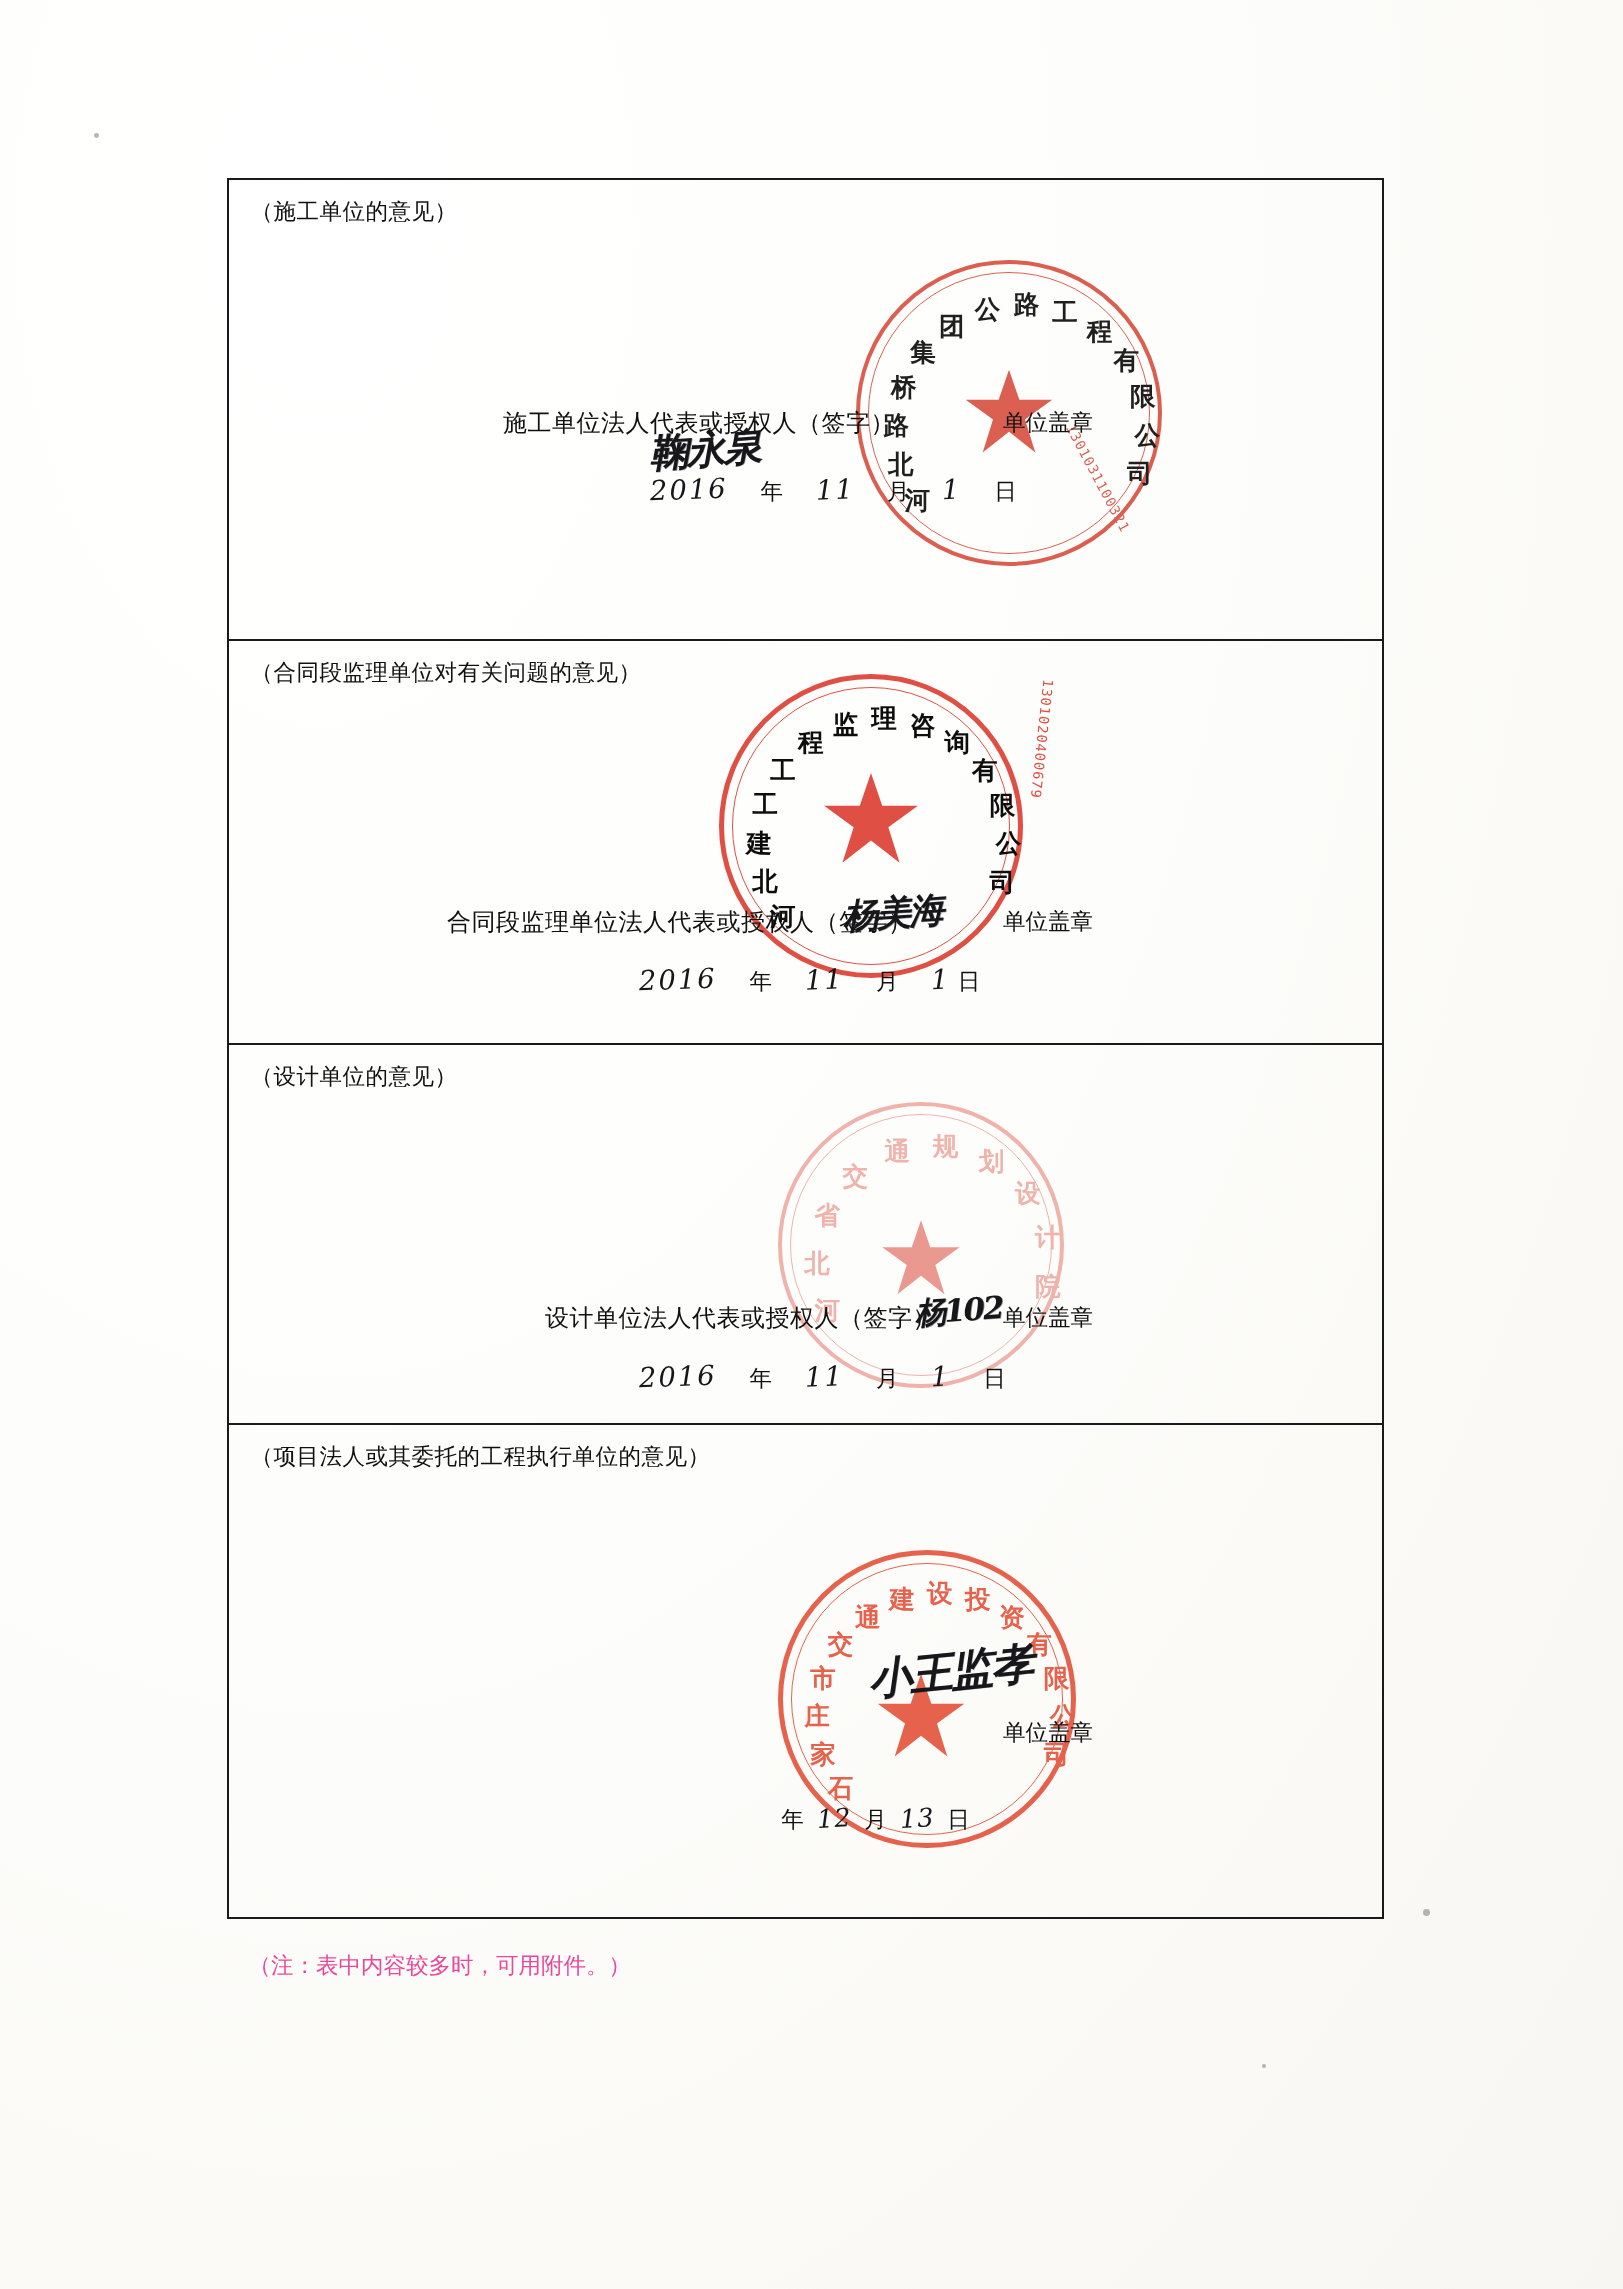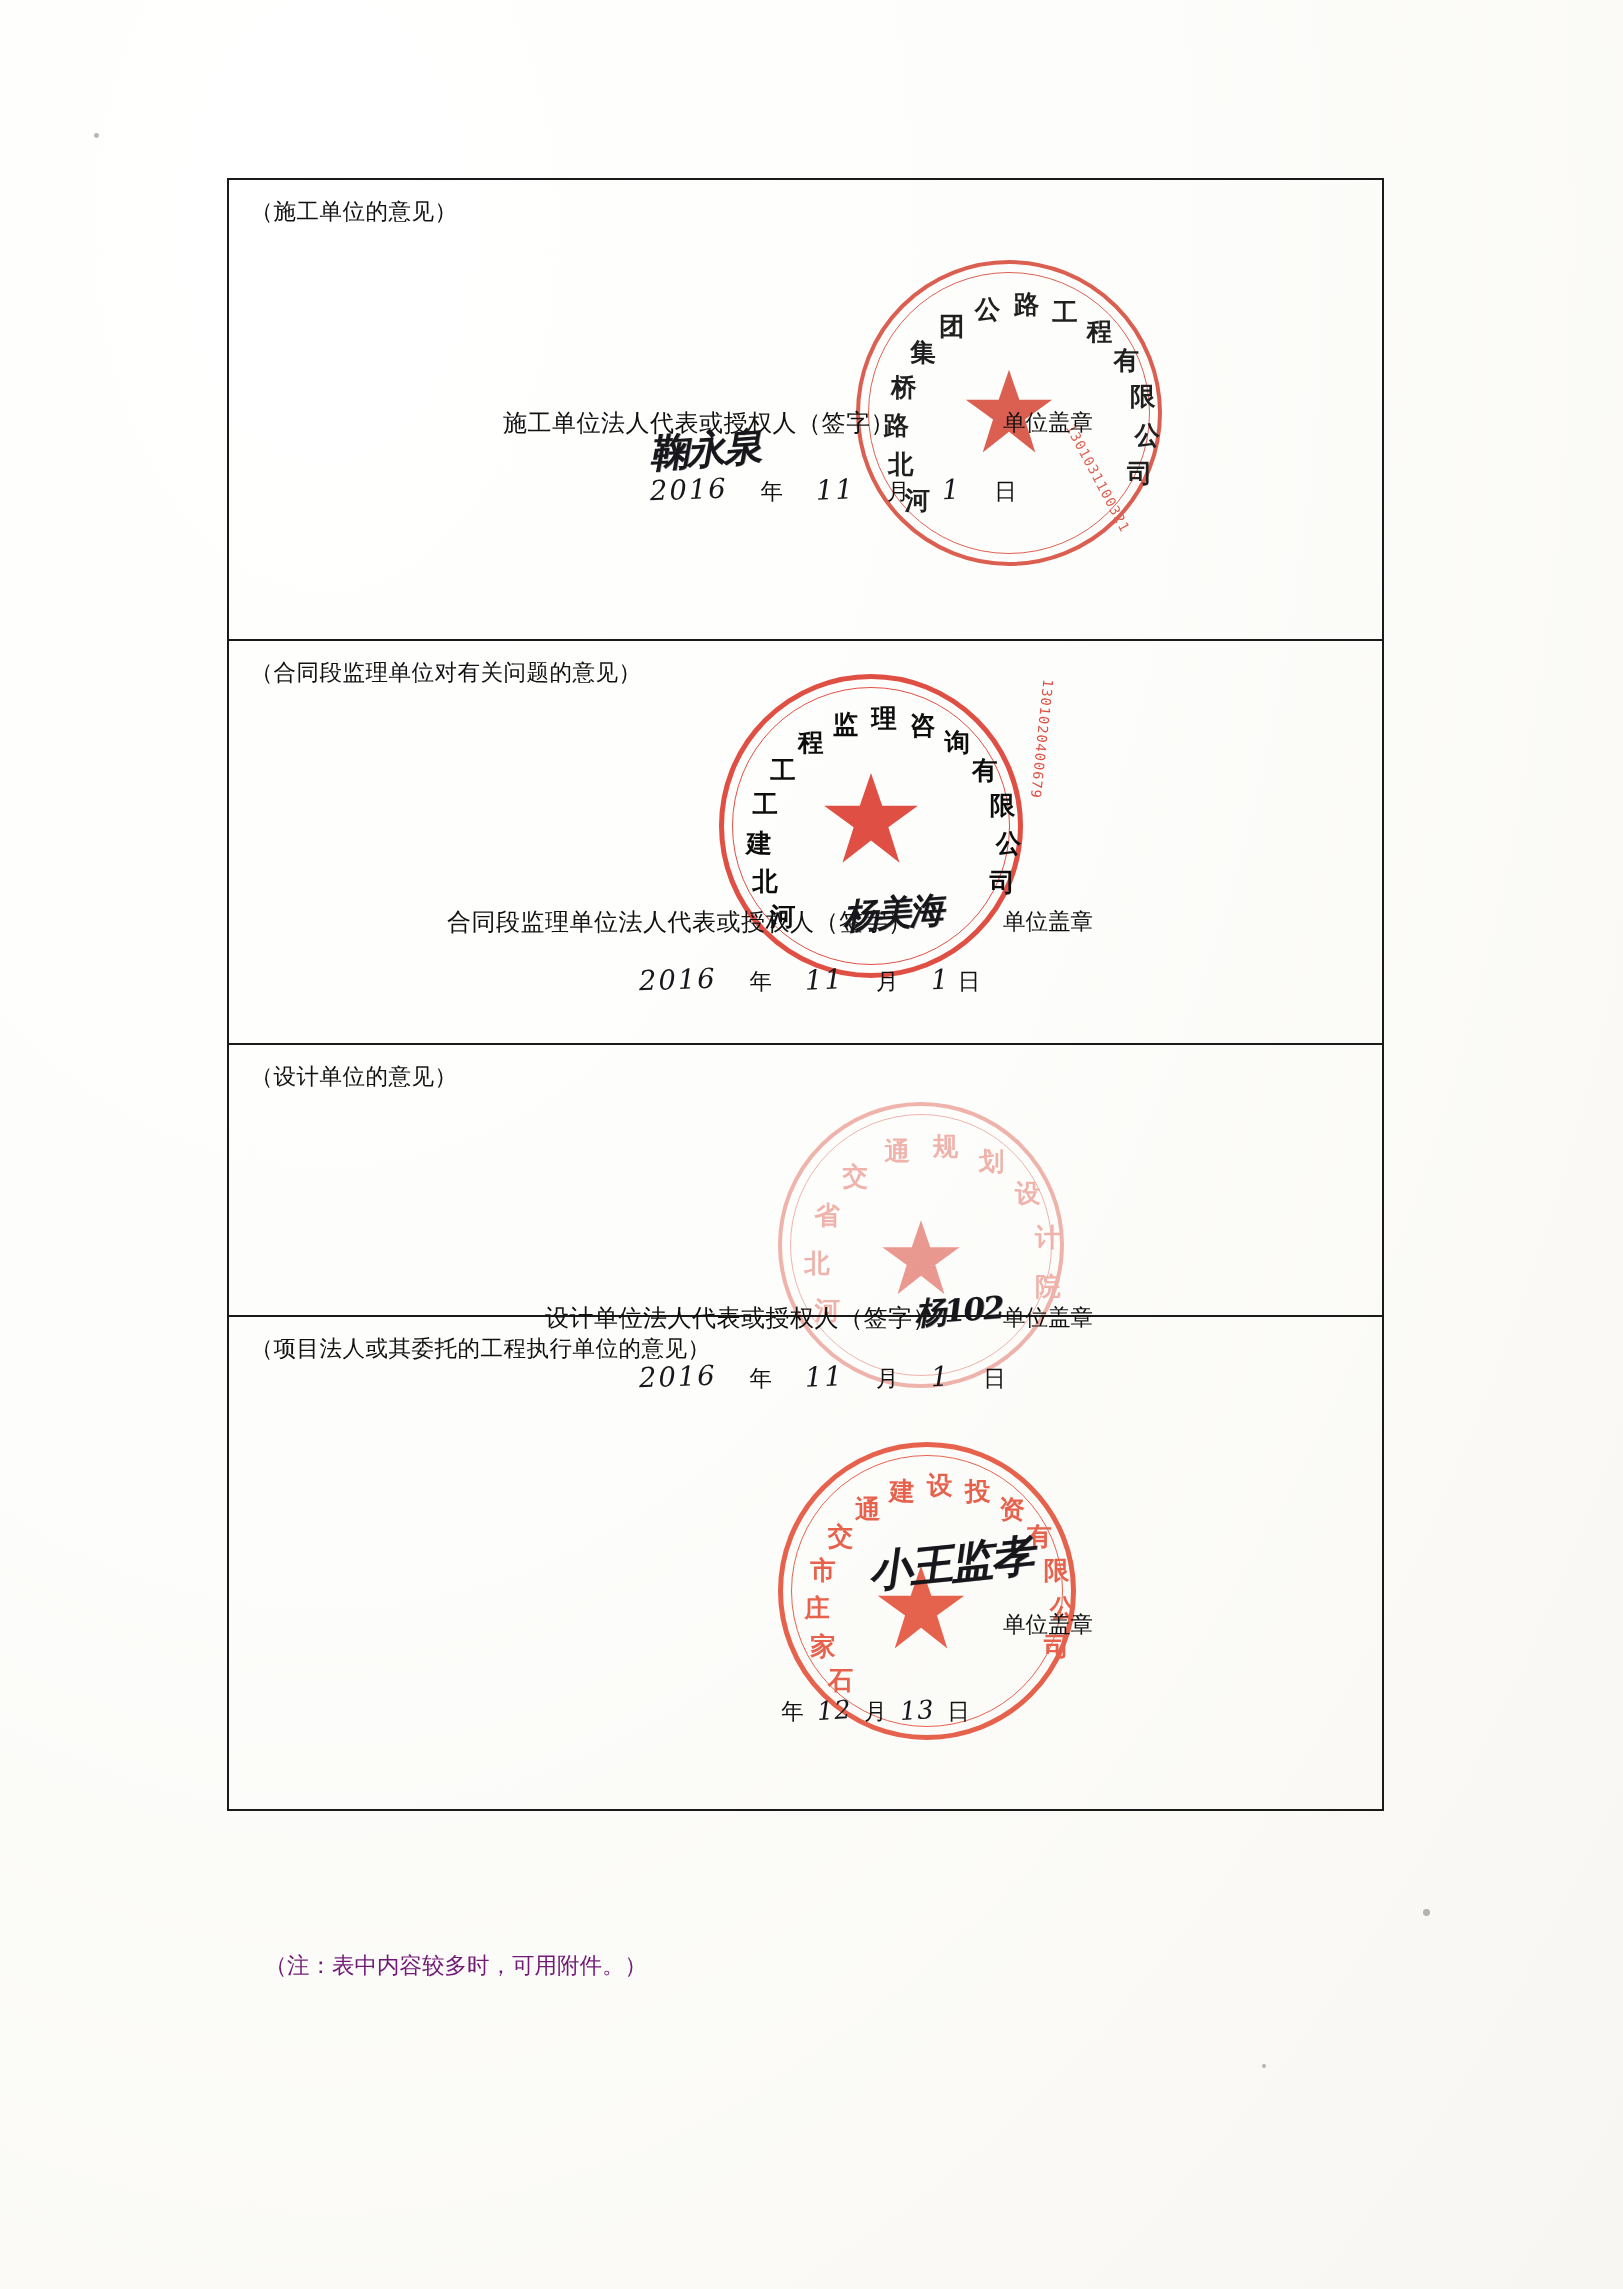--- a/index.html
+++ b/index.html
@@ -74,23 +74,22 @@
     color: #111;
     white-space: nowrap;
   }
   .date-line span.unit {
     margin: 0 25.5px;
   }
   .note {
     position: absolute;
     left: 21.6px;
     font-size: 22.5px;
-    color: #701a75;
-    white-space: nowrap;
-    margin-left: 16px;
+    color: #ec4899;
+    white-space: nowrap;
   }
 
   
   .hand {
     position: absolute;
     font-family: "DejaVu Serif", "Liberation Serif", serif;
     color: #17171b;
     white-space: nowrap;
   }
   .hand-sign {
@@ -263,21 +262,21 @@
       <div class="date-line" style="left:410px; top:323px;">
         <span class="hand hand-num" style="position:relative; display:inline-block;">2016</span>
         <span class="unit">年</span>
         <span class="hand hand-num" style="position:relative; display:inline-block;">11</span>
         <span class="unit">月</span>
         <span class="hand hand-num" style="position:relative; display:inline-block;">1</span>
         <span>日</span>
       </div>
     </div>
 
-    <div class="row" style="height:272px;">
+    <div class="row" style="height:380px;">
       <div class="row-title">（设计单位的意见）</div>
 
       <div class="seal" style="left:549px; top:57px; width:286px; height:286px; opacity:0.6;">
         <div class="ring" style="border:4.9px solid #e8837a;"></div>
         <div class="inner-ring" style="left:11.8px; top:11.8px; right:11.8px; bottom:11.8px; border:1.5px solid #e8837a;"></div>
         <div class="star" style="left:50%; top:55%;">
           <svg width="84" height="84" viewBox="0 0 100 100">
             <polygon points="50,4 61,36 96,36 67,57 78,92 50,70 22,92 33,57 4,36 39,36" fill="#e0564a"></polygon>
           </svg>
         </div>

